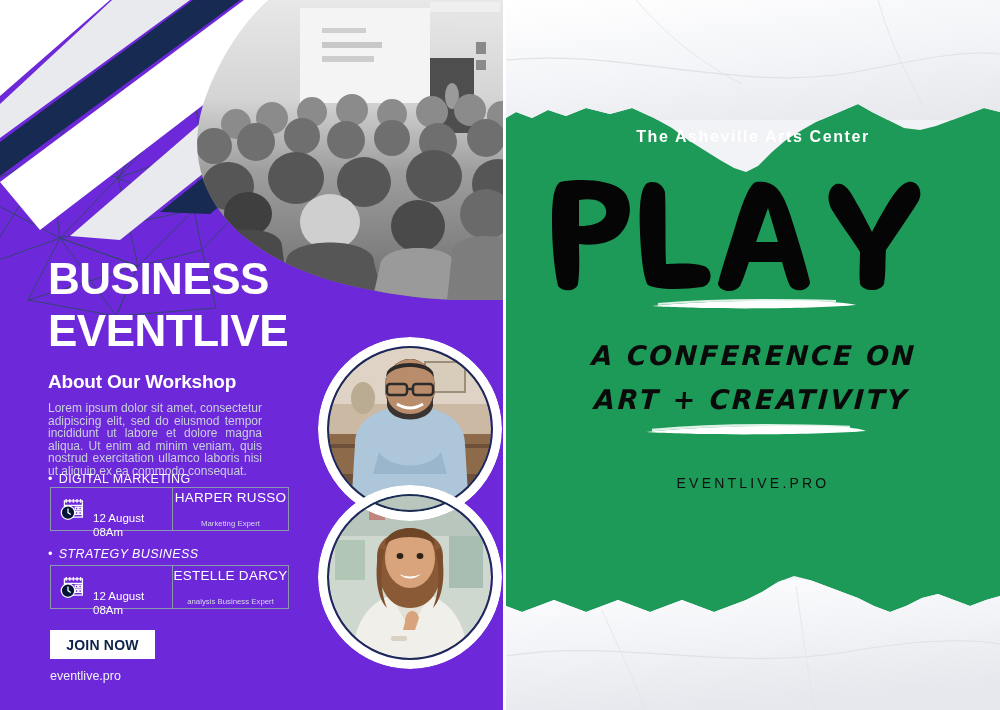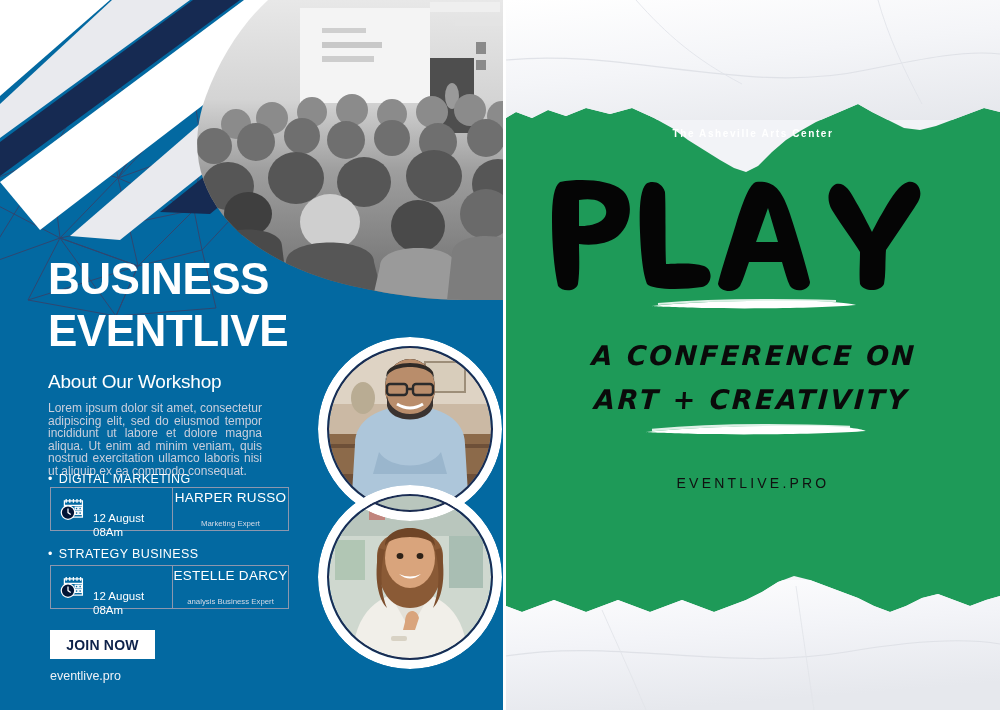--- a/index.html
+++ b/index.html
@@ -7,46 +7,46 @@
   html,body {
     width:1000px; height:710px;
     background:#ffffff; overflow:hidden;
     font-family:"Liberation Sans", sans-serif;
   }
   #stage { position:relative; width:1000px; height:710px; overflow:hidden; background:#fff; }
 
   
   #left-poster {
     position:absolute; left:0; top:0; width:503px; height:710px;
-    background:#0369a1; overflow:hidden;
+    background:#6d28d9; overflow:hidden;
   }
   .net-svg { position:absolute; left:-12px; top:60px; width:340px; height:260px; opacity:.95; }
   .swoosh-svg { position:absolute; left:0; top:0; width:503px; height:300px; }
   .photo-svg  { position:absolute; left:0; top:0; width:503px; height:360px; }
 
   .ltitle {
     position:absolute; left:48px; top:253px; width:330px;
     color:#ffffff; font-weight:bold; font-size:44px; line-height:52px;
     letter-spacing:-0.5px;
   }
   .labout {
     position:absolute; left:48px; top:371px;
-    color:#ffffff; font-weight:normal; font-size:19px; letter-spacing:-.2px;
+    color:#ffffff; font-weight:bold; font-size:19px; letter-spacing:-.2px;
   }
   .lbody {
     position:absolute; left:48px; top:402px; width:214px;
     color:#c9cfdd; font-size:12px; line-height:12.6px; text-align:justify;
   }
 
   .sec-label {
     position:absolute; color:#ffffff; font-size:12.5px; letter-spacing:.4px;
   }
   .sec-label::before { content:"\2022"; margin-right:6px; }
   #sec1-label { left:48px; top:472px; }
-  #sec2-label { left:48px; top:547px; }
+  #sec2-label { left:48px; top:547px;font-style:italic; }
 
   .evt-row {
     position:absolute; left:50px; display:flex; align-items:stretch;
     border:1px solid #8d97ae; width:239px; height:44px;
   }
   #evt-row-1 { top:487px; }
   #evt-row-2 { top:565px; }
   .evt-left {
     display:flex; align-items:center; gap:7px;
     padding:0 8px; width:122px; border-right:1px solid #8d97ae;
@@ -89,21 +89,21 @@
     position:absolute; left:506px; top:0; width:494px; height:710px;
     background:#f2f3f7; overflow:hidden;
   }
   #green-field { position:absolute; left:0; top:0; width:494px; height:710px; }
   .torn { position:absolute; left:0; width:494px; }
   #torn-top { top:0; height:120px; }
   #torn-bottom { bottom:0; height:130px; }
 
   #rtop-label {
     position:absolute; left:0; top:128px; width:494px; text-align:center;
-    color:#ffffff; font-weight:bold; font-size:10px; letter-spacing:1.6px;
+    color:#ffffff; font-weight:bold; font-size:16px; letter-spacing:1.6px;
   }
   #rplay { position:absolute; left:0; top:170px; width:494px; height:130px; }
   .brush { position:absolute; left:0; width:494px; height:16px; }
   #brush-1 { top:296px; }
   #brush-2 { top:422px; }
   #rsub {
     position:absolute; left:0; top:334px; width:494px; text-align:center;
     color:#0a0a0a; font-size:27px; line-height:44px; letter-spacing:2.5px;
     font-family:"DejaVu Sans", sans-serif; font-weight:bold;
     font-style:italic; transform:skewX(-3deg);

